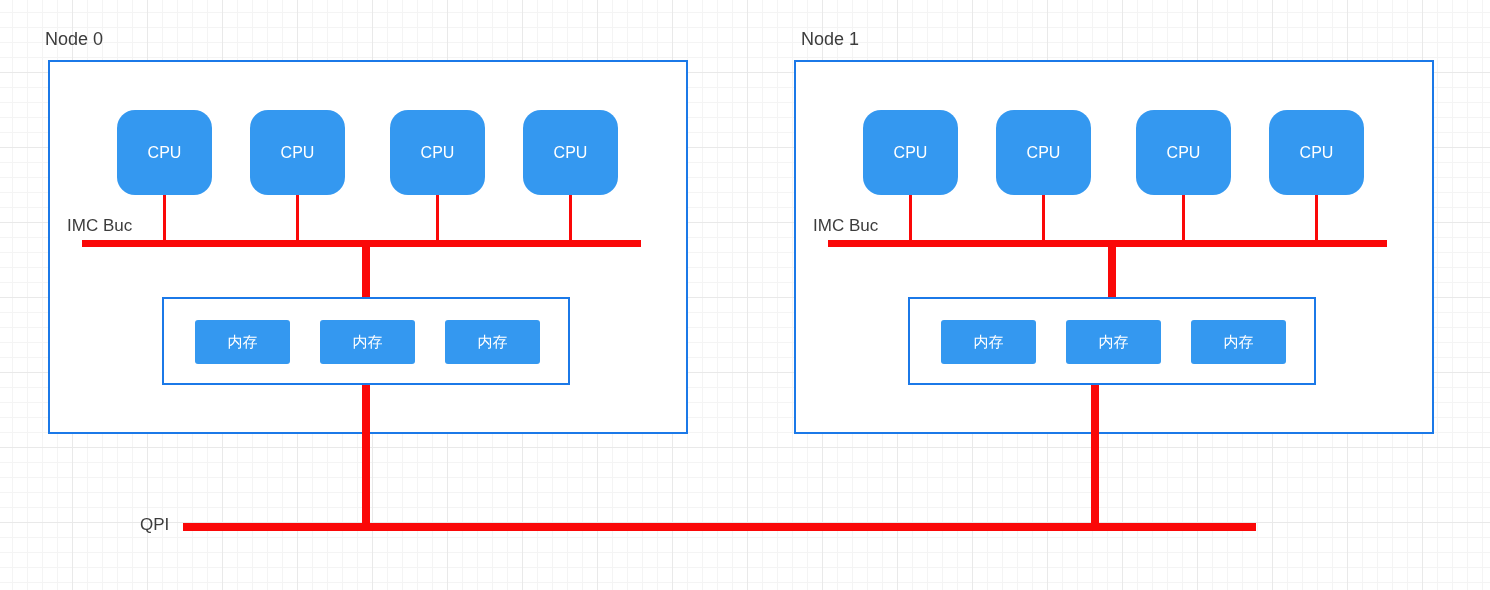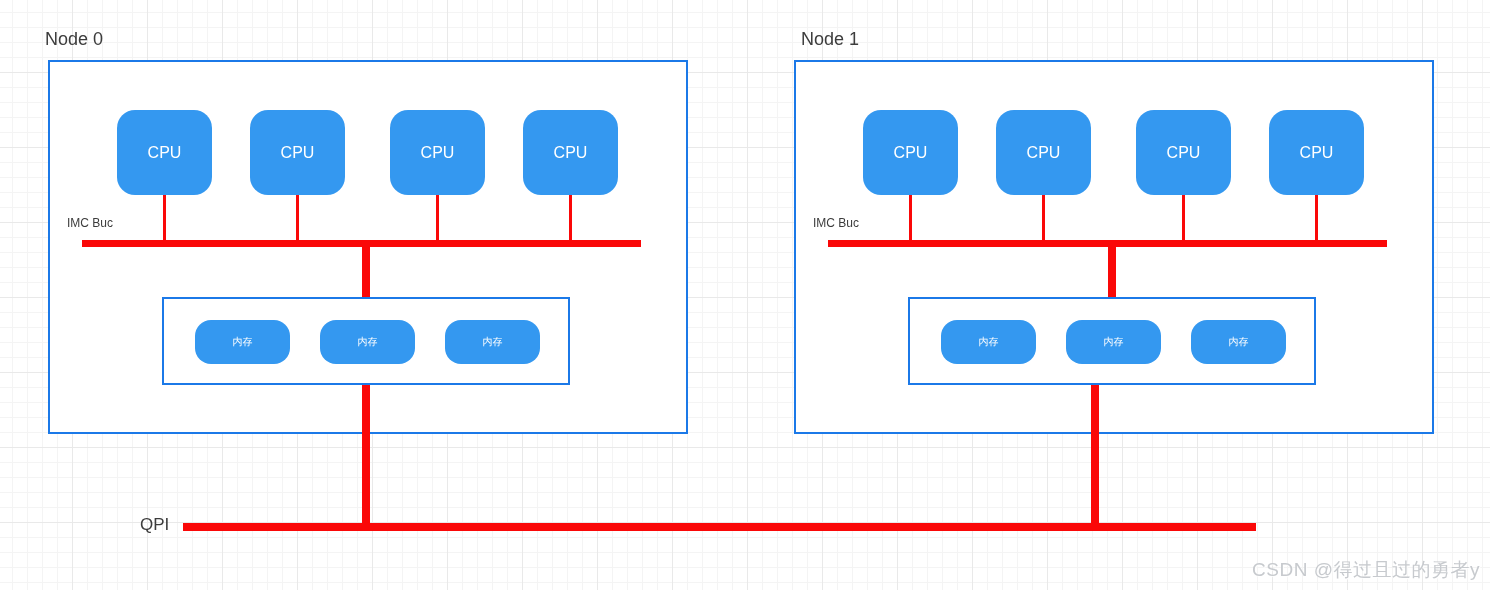--- a/index.html
+++ b/index.html
@@ -52,21 +52,21 @@
 
   .cpu-link {
     position: absolute; top: 171px;
     width: 3px; height: 46px;
     background: #fa0808;
   }
   .cl1 { left: 115px; } .cl2 { left: 248px; } .cl3 { left: 388px; } .cl4 { left: 521px; }
 
   .imc-label {
     position: absolute; top: 192px; left: 19px;
-    font-size: 12px; color: #3c3c3c; white-space: nowrap;
+    font-size: 17px; color: #3c3c3c; white-space: nowrap;
   }
 
   .imc-bus {
     position: absolute; top: 216px; left: 34px;
     width: 559px; height: 7px;
     background: #fa0808;
   }
 
   .mem-link {
     position: absolute; top: 223px; left: 314px;
@@ -78,22 +78,22 @@
     position: absolute; top: 273px; left: 114px;
     width: 408px; height: 88px;
     background: #ffffff;
     border: 2px solid #1b79e8;
   }
 
   .mem {
     position: absolute; top: 21px;
     width: 95px; height: 44px;
     background: #3498f0;
-    border-radius: 16px;
-    color: #ffffff; font-size: 10px;
+    border-radius: 3px;
+    color: #ffffff; font-size: 15px;
     display: flex; align-items: center; justify-content: center;
   }
   .mem1 { left: 31px; } .mem2 { left: 156px; } .mem3 { left: 281px; }
 
   
   .qpi-drop {
     position: absolute; top: 385px;
     width: 8px; height: 145px;
     background: #fa0808;
   }
@@ -171,15 +171,14 @@
       <div class="mem mem2">内存</div>
       <div class="mem mem3">内存</div>
     </div>
   </div>
 
   <div class="qpi-drop" id="qpi-drop-0"></div>
   <div class="qpi-drop" id="qpi-drop-1"></div>
   <div class="qpi-bus"></div>
   <div class="qpi-label">QPI</div>
 
-  <div class="watermark">CSDN @得过且过的勇者y</div>
 
 </div>
 
 </body></html>

